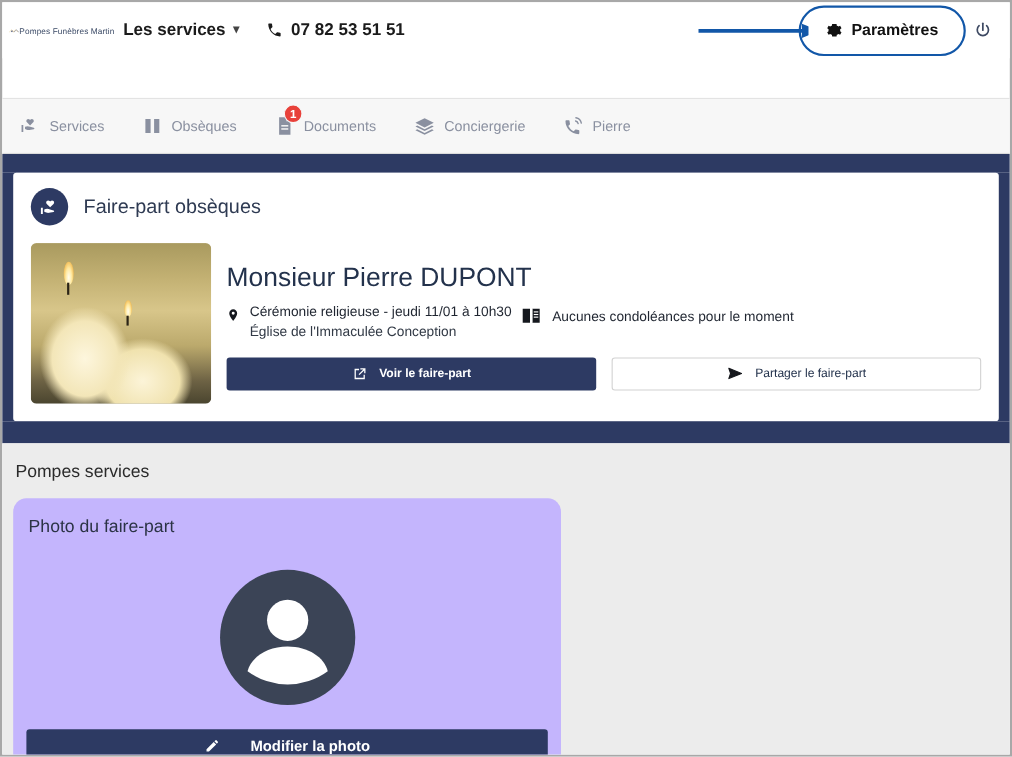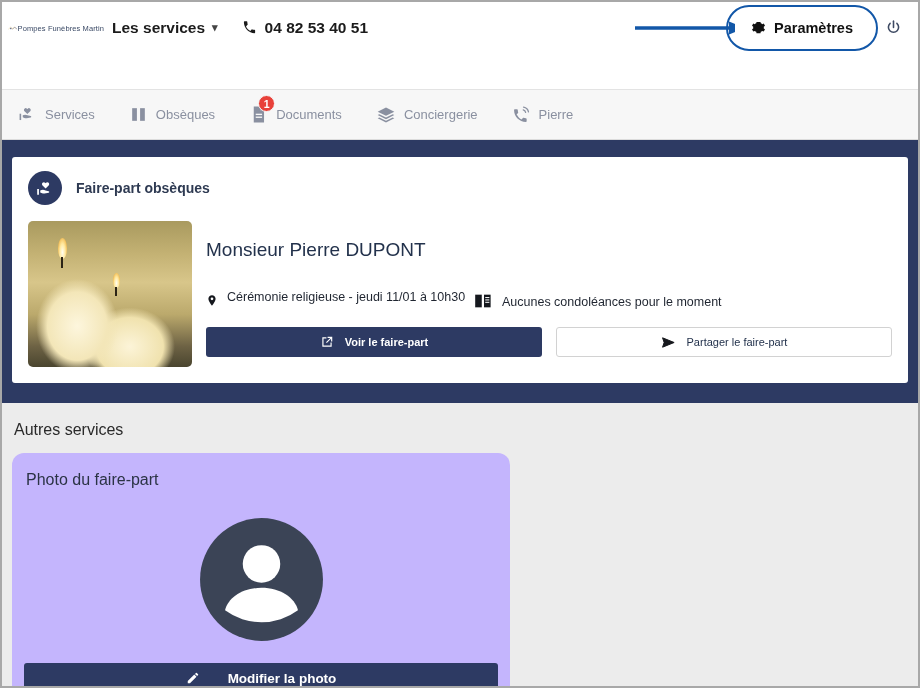--- a/index.html
+++ b/index.html
@@ -136,21 +136,21 @@
     display: flex; align-items: center; gap: 14px;
     margin-bottom: 16px;
   }
   .card-head-icon {
     width: 34px; height: 34px; border-radius: 50%;
     background: #2d3a63;
     display: flex; align-items: center; justify-content: center;
     flex: 0 0 auto;
   }
   .card-head-title {
-    font-size: 14px; color: #2e3a52; font-weight: bold;
+    font-size: 18px; color: #2e3a52; font-weight: normal;
   }
 
   .card-body { display: flex; gap: 14px; align-items: flex-start; }
   .photo {
     width: 164px; height: 146px;
     border-radius: 5px;
     flex: 0 0 auto;
     background:
       radial-gradient(ellipse 54px 62px at 30% 72%, #fdf6dd 0%, #f3e6b8 55%, rgba(243,230,184,0) 76%),
       radial-gradient(ellipse 58px 50px at 62% 86%, #fcf4d8 0%, #f0e2ae 58%, rgba(240,226,174,0) 78%),
@@ -161,22 +161,22 @@
   .flame.f1 { left: 30px; top: 17px; width: 9px; height: 21px;
     background: radial-gradient(ellipse at 50% 68%, #fffdf0 0%, #ffe9a0 42%, #f0b84e 78%, rgba(240,184,78,0) 100%); }
   .flame.f2 { left: 85px; top: 52px; width: 7px; height: 15px;
     background: radial-gradient(ellipse at 50% 68%, #fffdf0 0%, #ffe9a0 42%, #f0b84e 78%, rgba(240,184,78,0) 100%); }
   .wick { position: absolute; width: 2px; background: #2b2416; }
   .wick.w1 { left: 33px; top: 36px; height: 11px; }
   .wick.w2 { left: 87px; top: 66px; height: 9px; }
 
   .details { flex: 1 1 auto; min-width: 0; padding-top: 18px; }
   .deceased-name {
-    font-size: 19px; color: #23324c; font-weight: normal;
-    margin-bottom: 28px;
+    font-size: 24px; color: #23324c; font-weight: normal;
+    margin-bottom: 8px;
   }
   .meta-row { display: flex; align-items: flex-start; gap: 0; margin-bottom: 14px; }
   .meta-item { display: flex; align-items: flex-start; gap: 9px; }
   .meta-item.ceremony { width: 268px; flex: 0 0 auto; }
   .meta-ico { flex: 0 0 auto; padding-top: 4px; }
   .meta-text { font-size: 12.5px; color: #1f2530; line-height: 1.42; }
   .meta-text .l2 { color: #323a46; }
   .meta-item.condolences .meta-text { padding-top: 5px; color: #1f2530; }
 
   .btn-row { display: flex; gap: 14px; }
@@ -256,21 +256,21 @@
 
     <div class="svc-menu">
       <span>Les services</span>
       <span class="chev">▾</span>
     </div>
 
     <div class="phone">
       <svg width="15" height="15" viewBox="0 0 24 24">
         <path d="M6.6 10.8c1.4 2.8 3.8 5.2 6.6 6.6l2.2-2.2c.3-.3.7-.4 1-.2 1.2.4 2.4.6 3.6.6.6 0 1 .4 1 1V20c0 .6-.4 1-1 1C11.1 21 3 12.9 3 3c0-.6.4-1 1-1h3.5c.6 0 1 .4 1 1 0 1.3.2 2.5.6 3.6.1.3 0 .7-.2 1l-2.3 2.2z" fill="#1b1b1b"></path>
       </svg>
-      <span>04 82 53 40 51</span>
+      <span>07 82 53 51 51</span>
     </div>
 
     <div class="spacer"></div>
 
     <svg class="annot-arrow" viewBox="0 0 115 16">
       <line x1="2" y1="8" x2="98" y2="8" stroke="#1257a8" stroke-width="3.4"></line>
       <path d="M96 1.5 L112 8 L96 14.5 Z" fill="#1257a8"></path>
     </svg>
 
     <div class="settings-wrap">
@@ -381,20 +381,21 @@
 
           <div class="meta-row">
             <div class="meta-item ceremony">
               <span class="meta-ico">
                 <svg width="12" height="15" viewBox="0 0 24 24">
                   <path d="M12 1.5c-4 0-7.2 3.2-7.2 7.2 0 5.4 7.2 13.8 7.2 13.8s7.2-8.4 7.2-13.8c0-4-3.2-7.2-7.2-7.2zm0 9.9a2.7 2.7 0 110-5.4 2.7 2.7 0 010 5.4z" fill="#15181e"></path>
                 </svg>
               </span>
               <span class="meta-text">
                 <span>Cérémonie religieuse - jeudi 11/01 à 10h30</span><br>
+                <span class="l2">Église de l'Immaculée Conception</span>
               </span>
             </div>
 
             <div class="meta-item condolences">
               <span class="meta-ico">
                 <svg width="19" height="16" viewBox="0 0 24 20">
                   <path d="M1.5 2h8.4v16H1.5z" fill="#15181e"></path>
                   <path d="M12.6 2H21v16h-8.4z" fill="#15181e"></path>
                   <rect x="14.2" y="5" width="5.2" height="1.3" fill="#fff"></rect>
                   <rect x="14.2" y="8" width="5.2" height="1.3" fill="#fff"></rect>
@@ -422,21 +423,21 @@
             </button>
           </div>
         </div>
       </div>
     </div>
   </div>
 
   <div class="band band-mid"></div>
 
   <div class="other">
-    <div class="other-title">Autres services</div>
+    <div class="other-title">Pompes services</div>
 
     <div class="svc-card">
       <div class="svc-card-title">Photo du faire-part</div>
 
       <div class="avatar-wrap">
         <svg width="125" height="125" viewBox="0 0 120 120">
           <circle cx="60" cy="60" r="59" fill="#3b4456"></circle>
           <circle cx="60" cy="45" r="18" fill="#fff"></circle>
           <path d="M60 68c-18 0-32 9.5-35 21.5A59 59 0 0095 89.5C92 77.5 78 68 60 68z" fill="#fff"></path>
         </svg>

